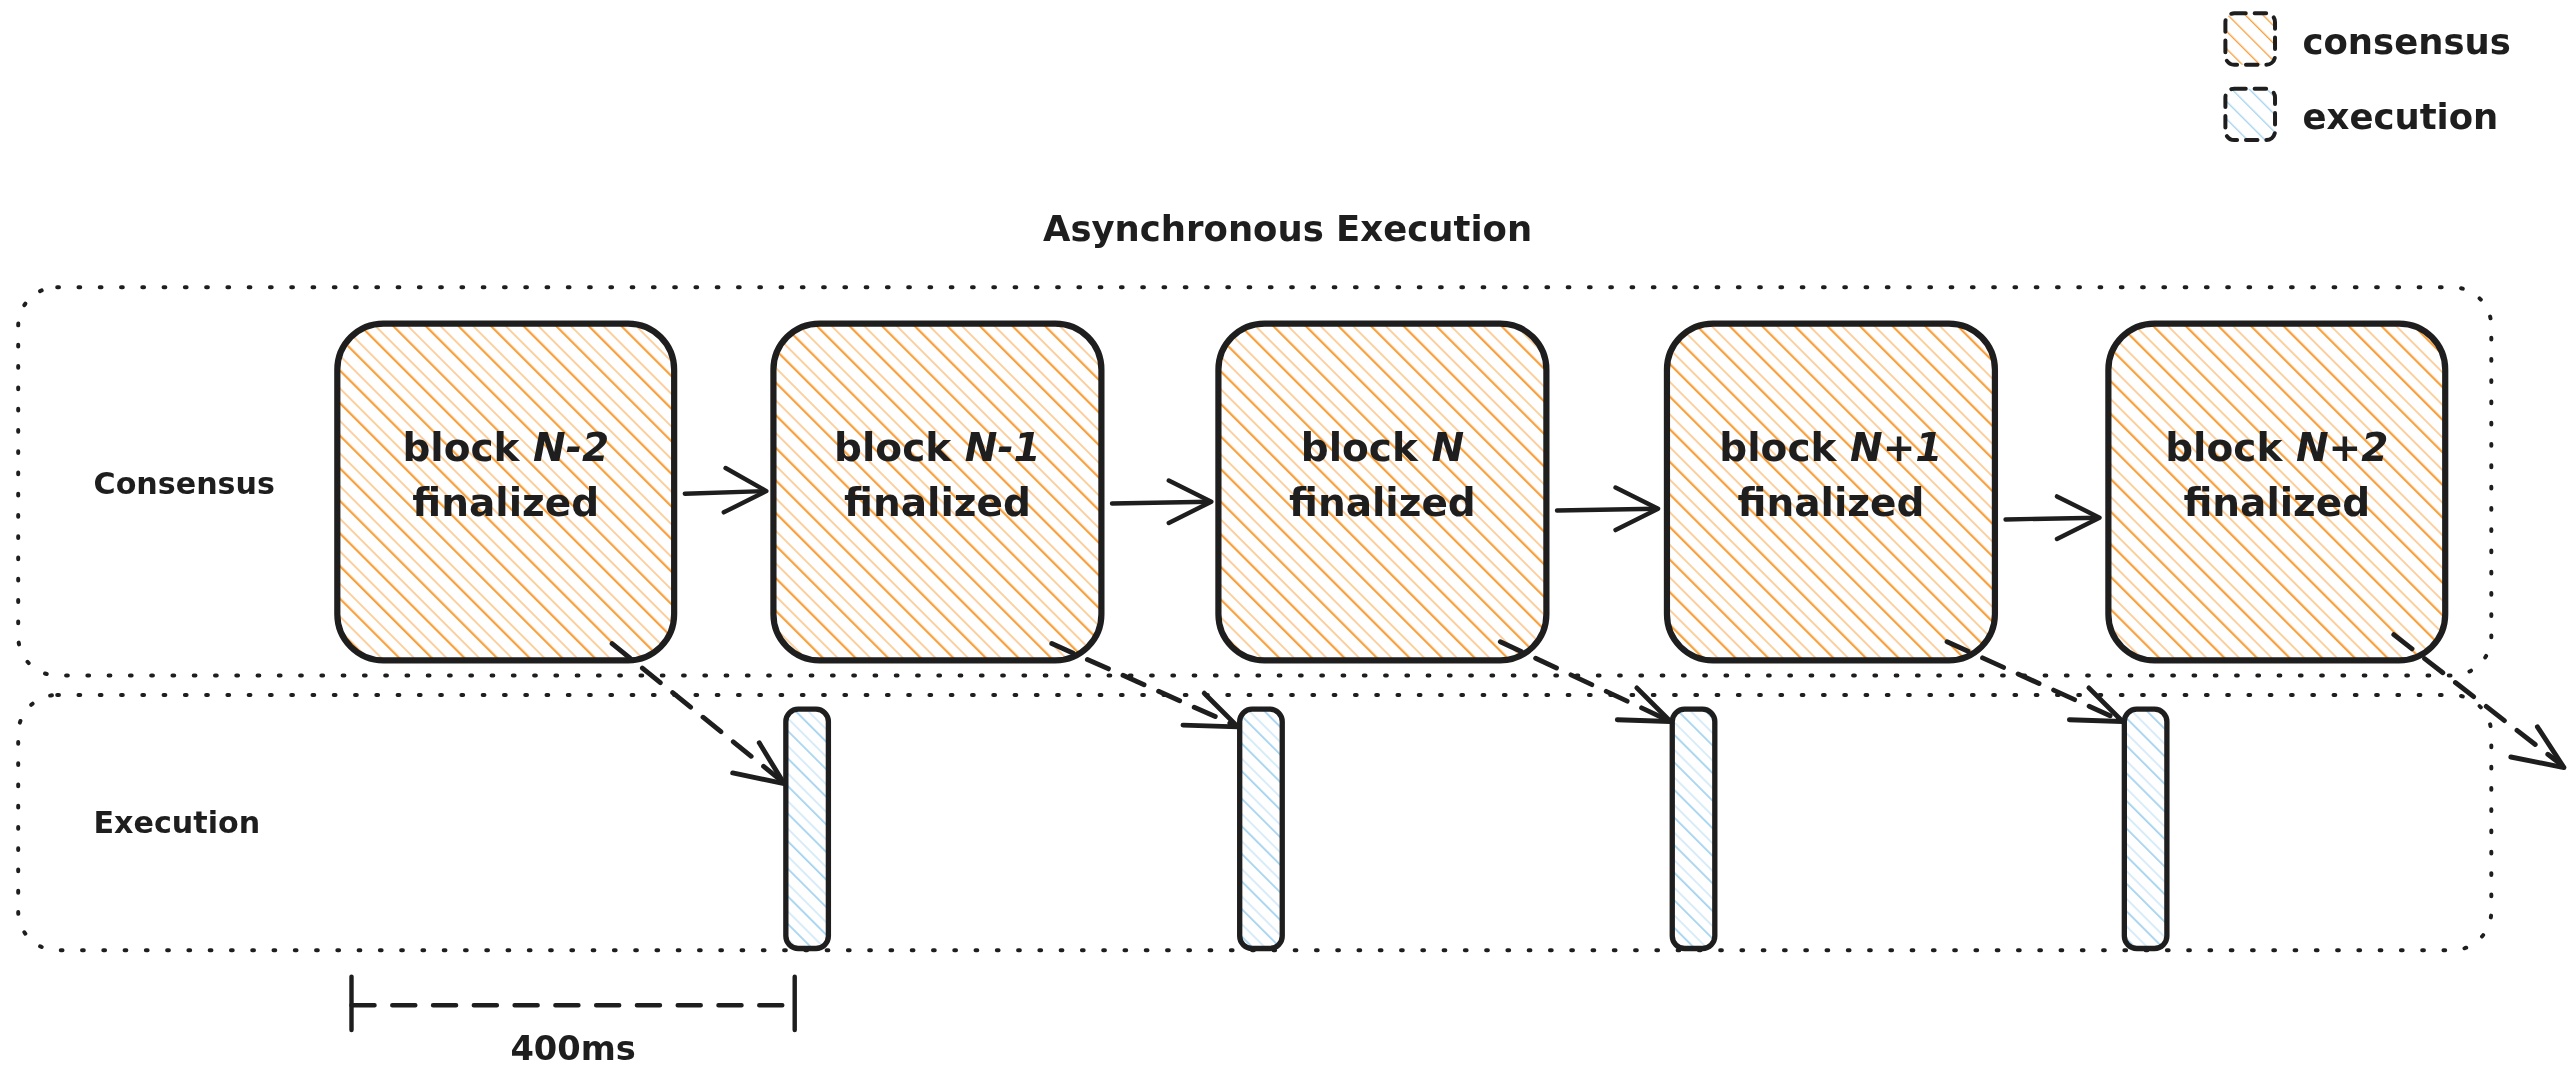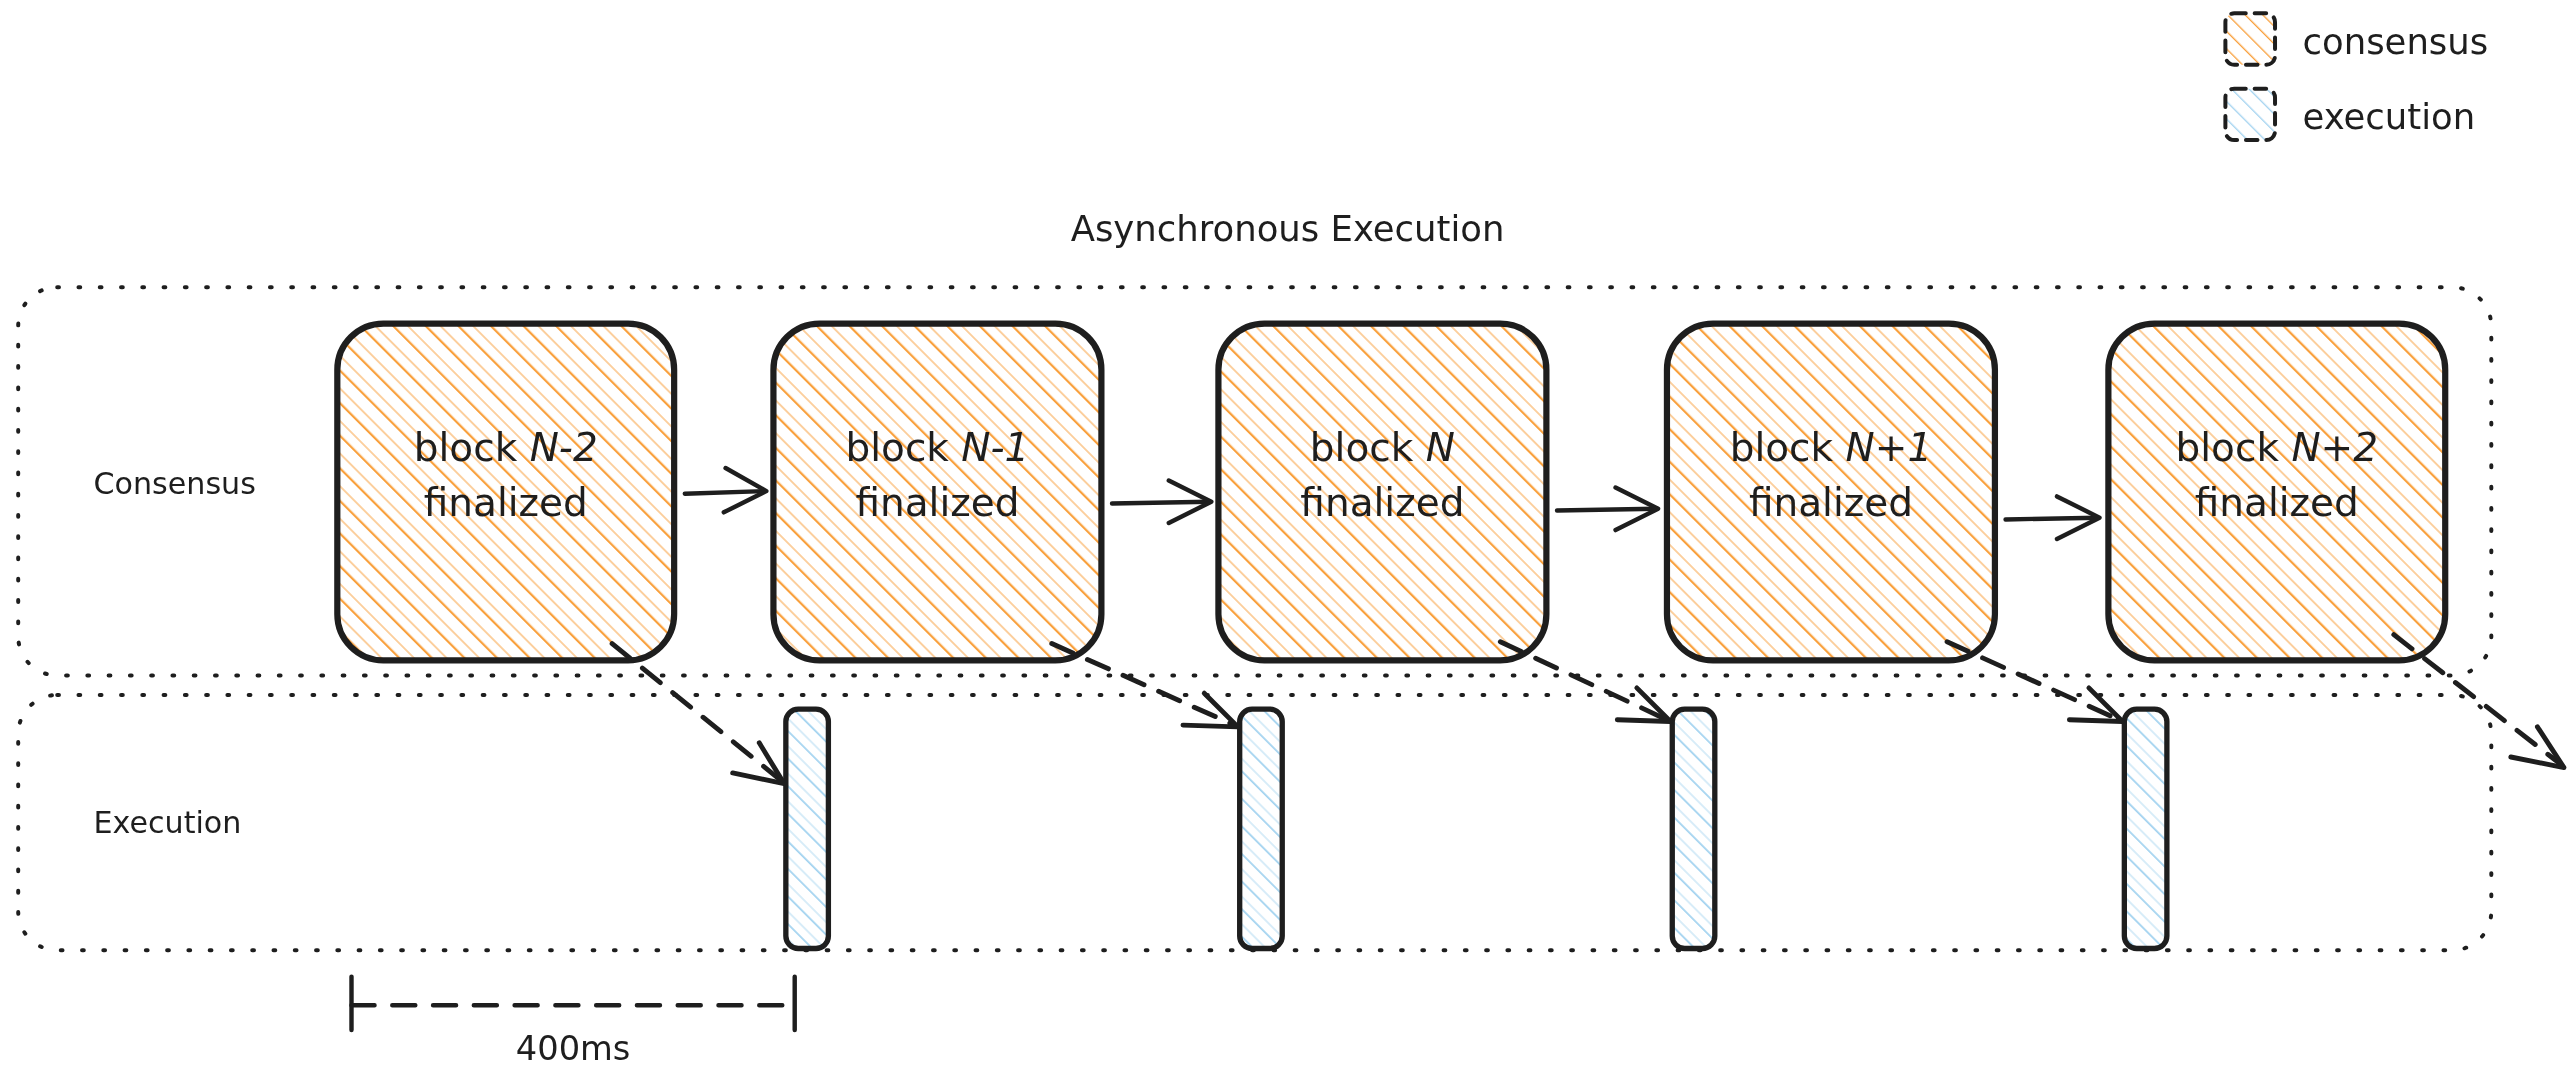--- a/index.html
+++ b/index.html
@@ -1,18 +1,18 @@
 <!DOCTYPE html>
 <html style="font-size:14px"><head>
 <meta charset="utf-8">
 <style>
   html,body{margin:0;padding:0;background:#ffffff;}
   body{width:2576px;height:1077px;position:relative;overflow:hidden;
        font-family:"DejaVu Sans","Liberation Sans",sans-serif;}
-  #root{position:absolute;inset:0;}
+  #root{position:absolute;inset:0;font-weight:bold;}
   svg.layer{position:absolute;left:0;top:0;width:2576px;height:1077px;overflow:visible;}
   .hand{font-family:"DejaVu Sans","Liberation Sans",sans-serif;fill:#1e1e1e;}
   .ital{font-style:italic;}
 </style>
 </head>
 <body>
 
 <div id="root">
 
   <svg class="layer" aria-hidden="true" viewBox="0 0 2905 1215" width="2576" height="1077">

